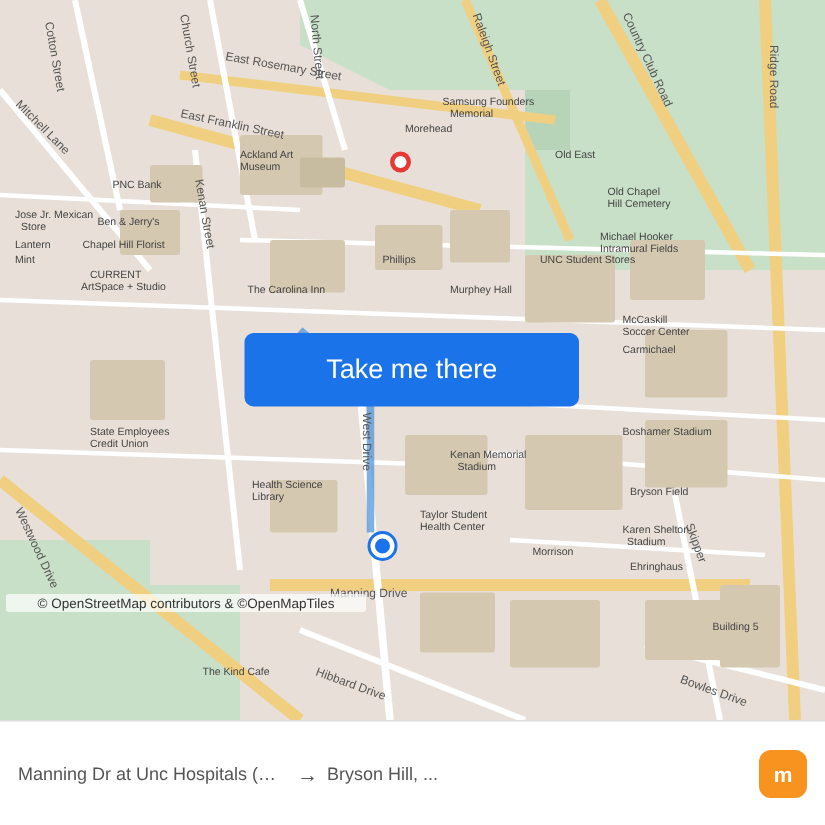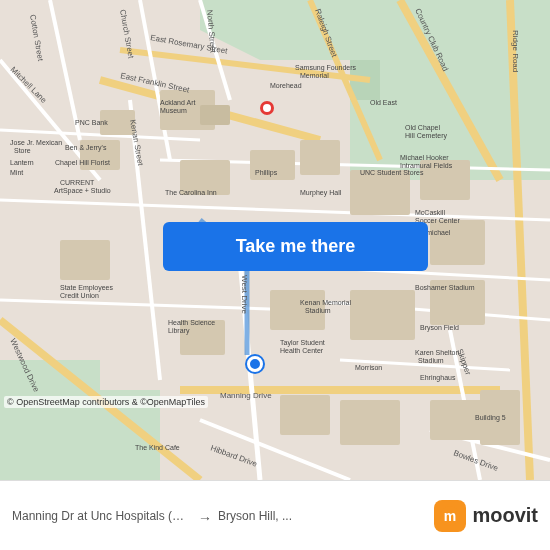--- a/index.html
+++ b/index.html
@@ -17,28 +17,28 @@
     #map-svg {
       position: absolute;
       top: 0; left: 0;
       width: 100%; height: 100%;
     }
 
     #take-me-there-btn {
       position: absolute;
       top: 222px;
       left: 163px;
-      width: 265px;
+      width: 223px;
       height: 49px;
       background-color: #1a73e8;
       color: white;
       border: none;
       border-radius: 6px;
       font-size: 18px;
-      font-weight: bold;
+      font-weight: normal;
       cursor: pointer;
       z-index: 10;
       display: flex;
       align-items: center;
       justify-content: center;
     }
 
     #map-pin {
       position: absolute;
       top: 356px;
@@ -117,21 +117,21 @@
       font-size: 14px;
     }
 
     #osm-credit {
       position: absolute;
       bottom: 72px;
       left: 4px;
       font-size: 9px;
       color: #333;
       background: rgba(255,255,255,0.7);
-      padding: 1px 3px;
+      padding: 1px 21px;
       border-radius: 2px;
       z-index: 10;
     }
   </style>
 </head>
 <body>
 
 <div id="map-container">
   <svg id="map-svg" viewBox="0 0 550 480" xmlns="http://www.w3.org/2000/svg">
 
@@ -287,15 +287,14 @@
       <span class="route-to">Bryson Hill, ...</span>
     </div>
   </div>
   <div id="moovit-logo">
     <div class="moovit-icon">
       <svg width="22" height="22" viewBox="0 0 22 22" xmlns="http://www.w3.org/2000/svg">
         <circle cx="11" cy="11" r="10" fill="#f7931e"></circle>
         <text x="11" y="16" text-anchor="middle" font-size="14" font-weight="bold" fill="white" font-family="Arial">m</text>
       </svg>
     </div>
-    <span class="moovit-text">moovit</span>
   </div>
 </div>
 
 </body></html>

